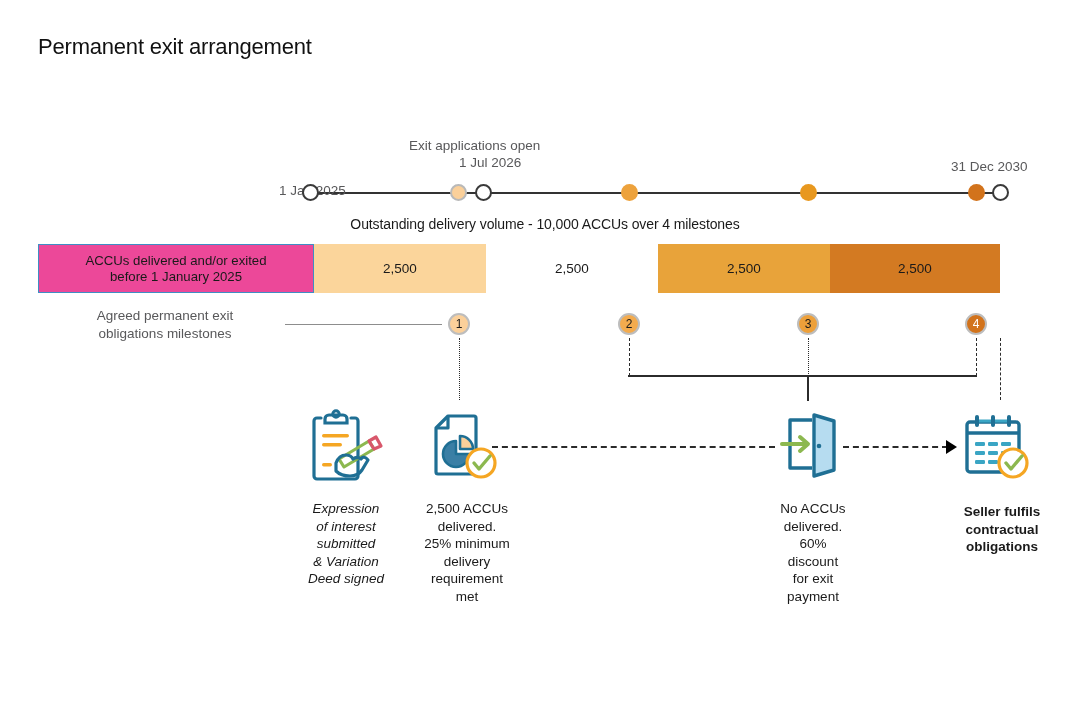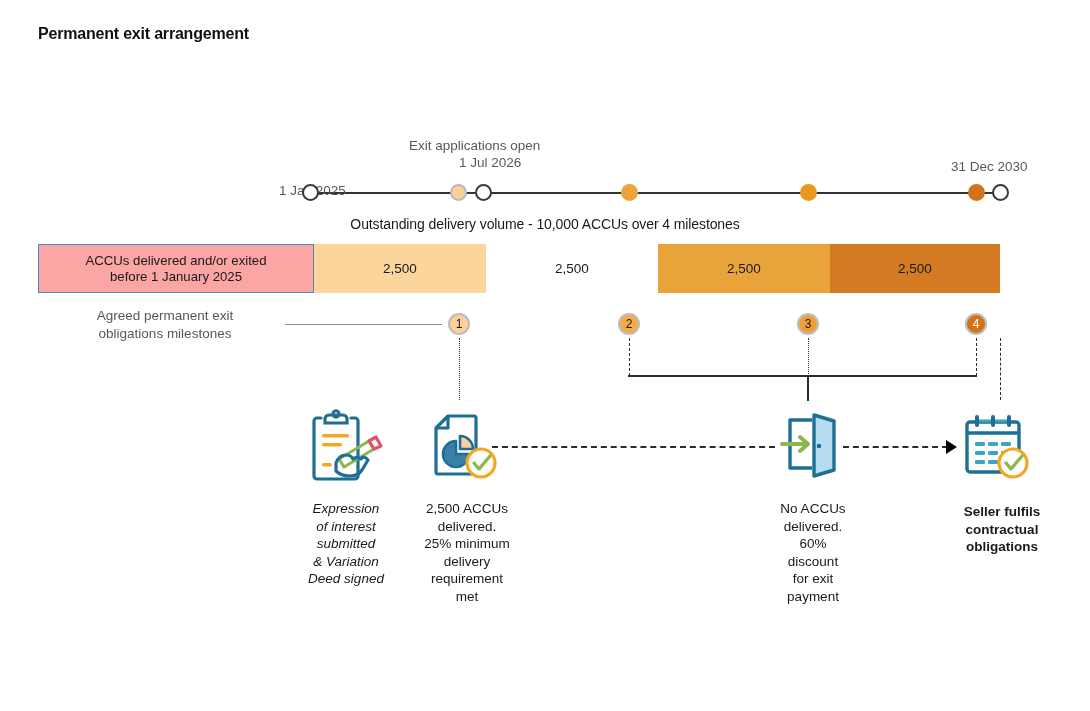--- a/index.html
+++ b/index.html
@@ -13,23 +13,23 @@
     height: 711px;
     position: relative;
     font-family: "Liberation Sans", sans-serif;
     color: #1a1a1a;
     overflow: hidden;
   }
 
   #page-title {
     position: absolute;
     left: 38px;
-    top: 25px;
-    font-size: 16px;
-    font-weight: bold;
+    top: 34px;
+    font-size: 22px;
+    font-weight: normal;
     letter-spacing: -0.2px;
     color: #111111;
   }
   .tl-line {
     position: absolute;
     left: 310px;
     top: 192px;
     width: 690px;
     height: 1.6px;
     background: #333333;
@@ -203,21 +203,21 @@
       <div class="tl-dot filled nobord" style="background: rgb(237, 162, 60); left: 620.5px; top: 184px;"></div>
       <div class="tl-dot filled nobord" style="background: rgb(232, 152, 31); left: 799.5px; top: 184px;"></div>
       <div class="tl-dot filled nobord" style="background: rgb(210, 115, 28); left: 967.5px; top: 184px;"></div>
       <div class="tl-dot hollow" style="left: 991.5px; top: 184px;"></div>
     </div>
 </div>
 
 <div id="volume-heading">Outstanding delivery volume - 10,000 ACCUs over 4 milestones</div>
 
 <div id="bar-row">
-  <div class="bar-seg blue" id="legend-box" style="background: #fca5a5; border-color: rgb(63, 142, 196); width: 276px; flex: 0 0 276px;">
+  <div class="bar-seg blue" id="legend-box" style="background: #ec4899; border-color: rgb(63, 142, 196); width: 276px; flex: 0 0 276px;">
     <span>
       <span>ACCUs delivered and/or exited</span><br>
       <span>before 1 January 2025</span>
     </span>
   </div>
 <div class="bar-seg" style="background: rgb(251, 213, 155); flex: 0 0 172px;">
       <span>2,500</span>
     </div>
     <div class="bar-seg" style="flex: 0 0 172px;">
       <span>2,500</span>

